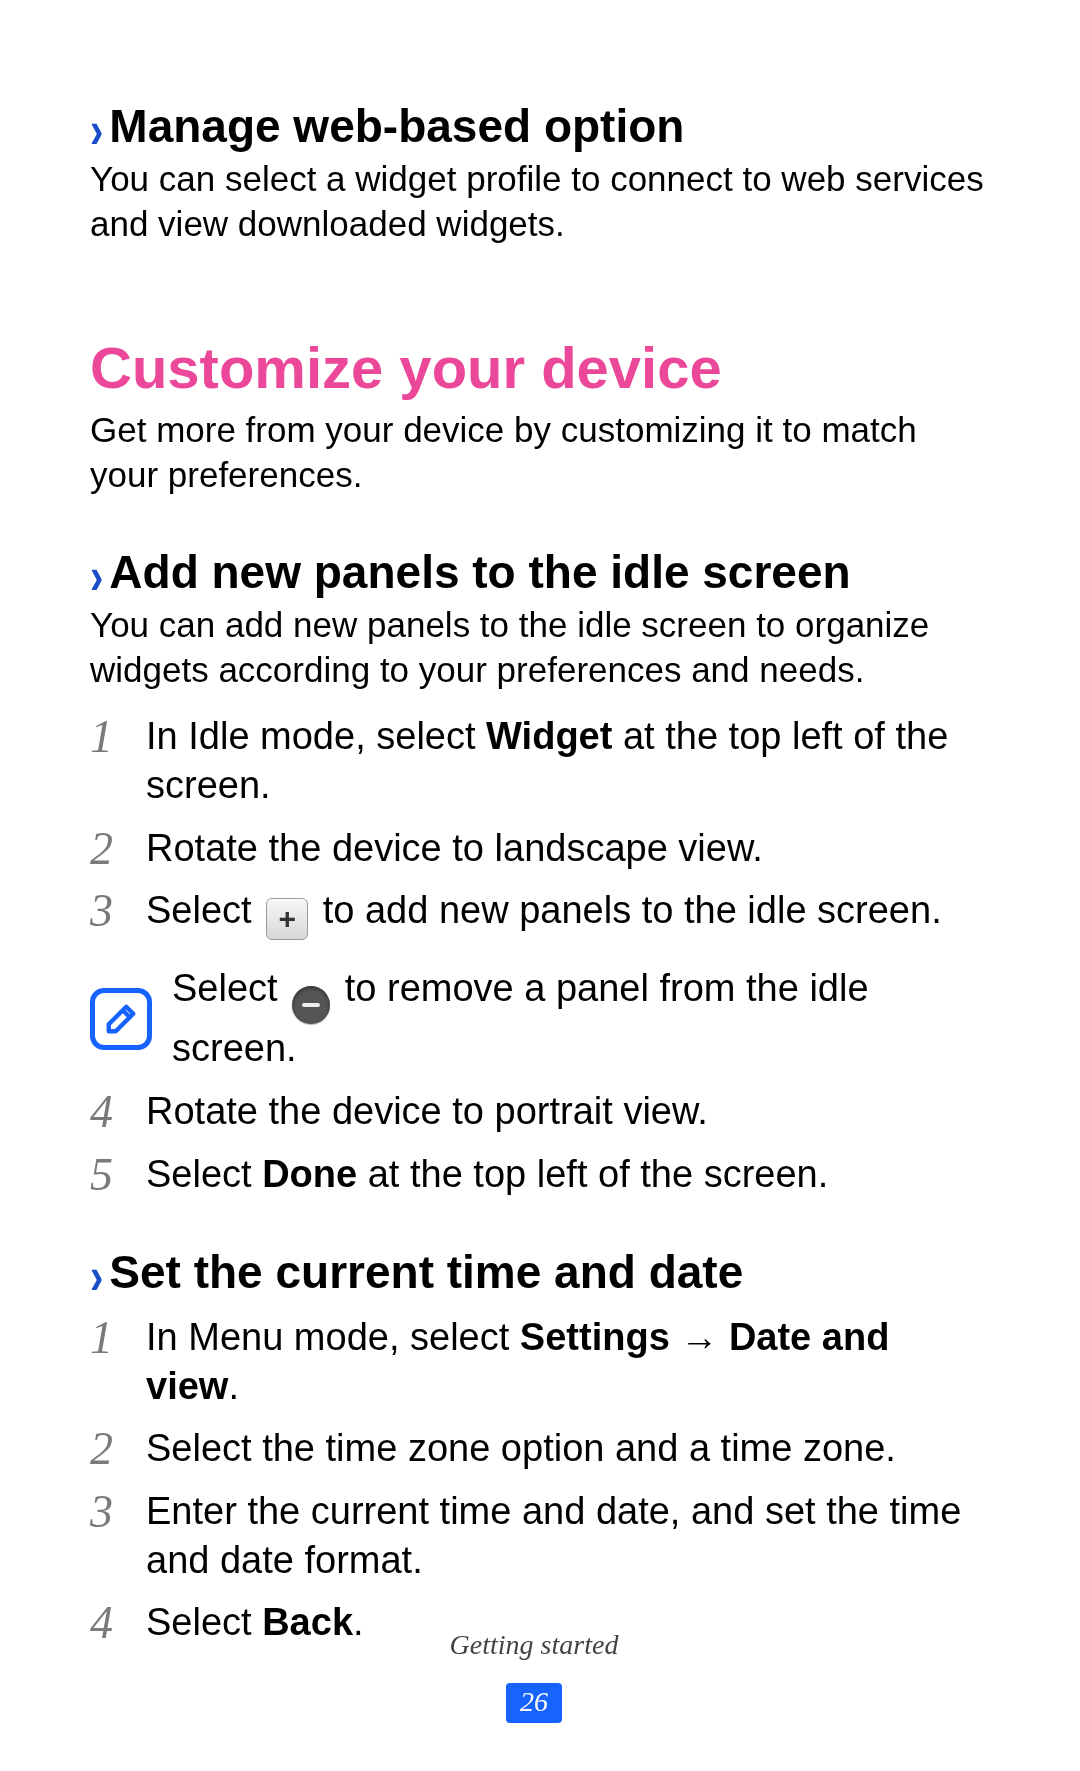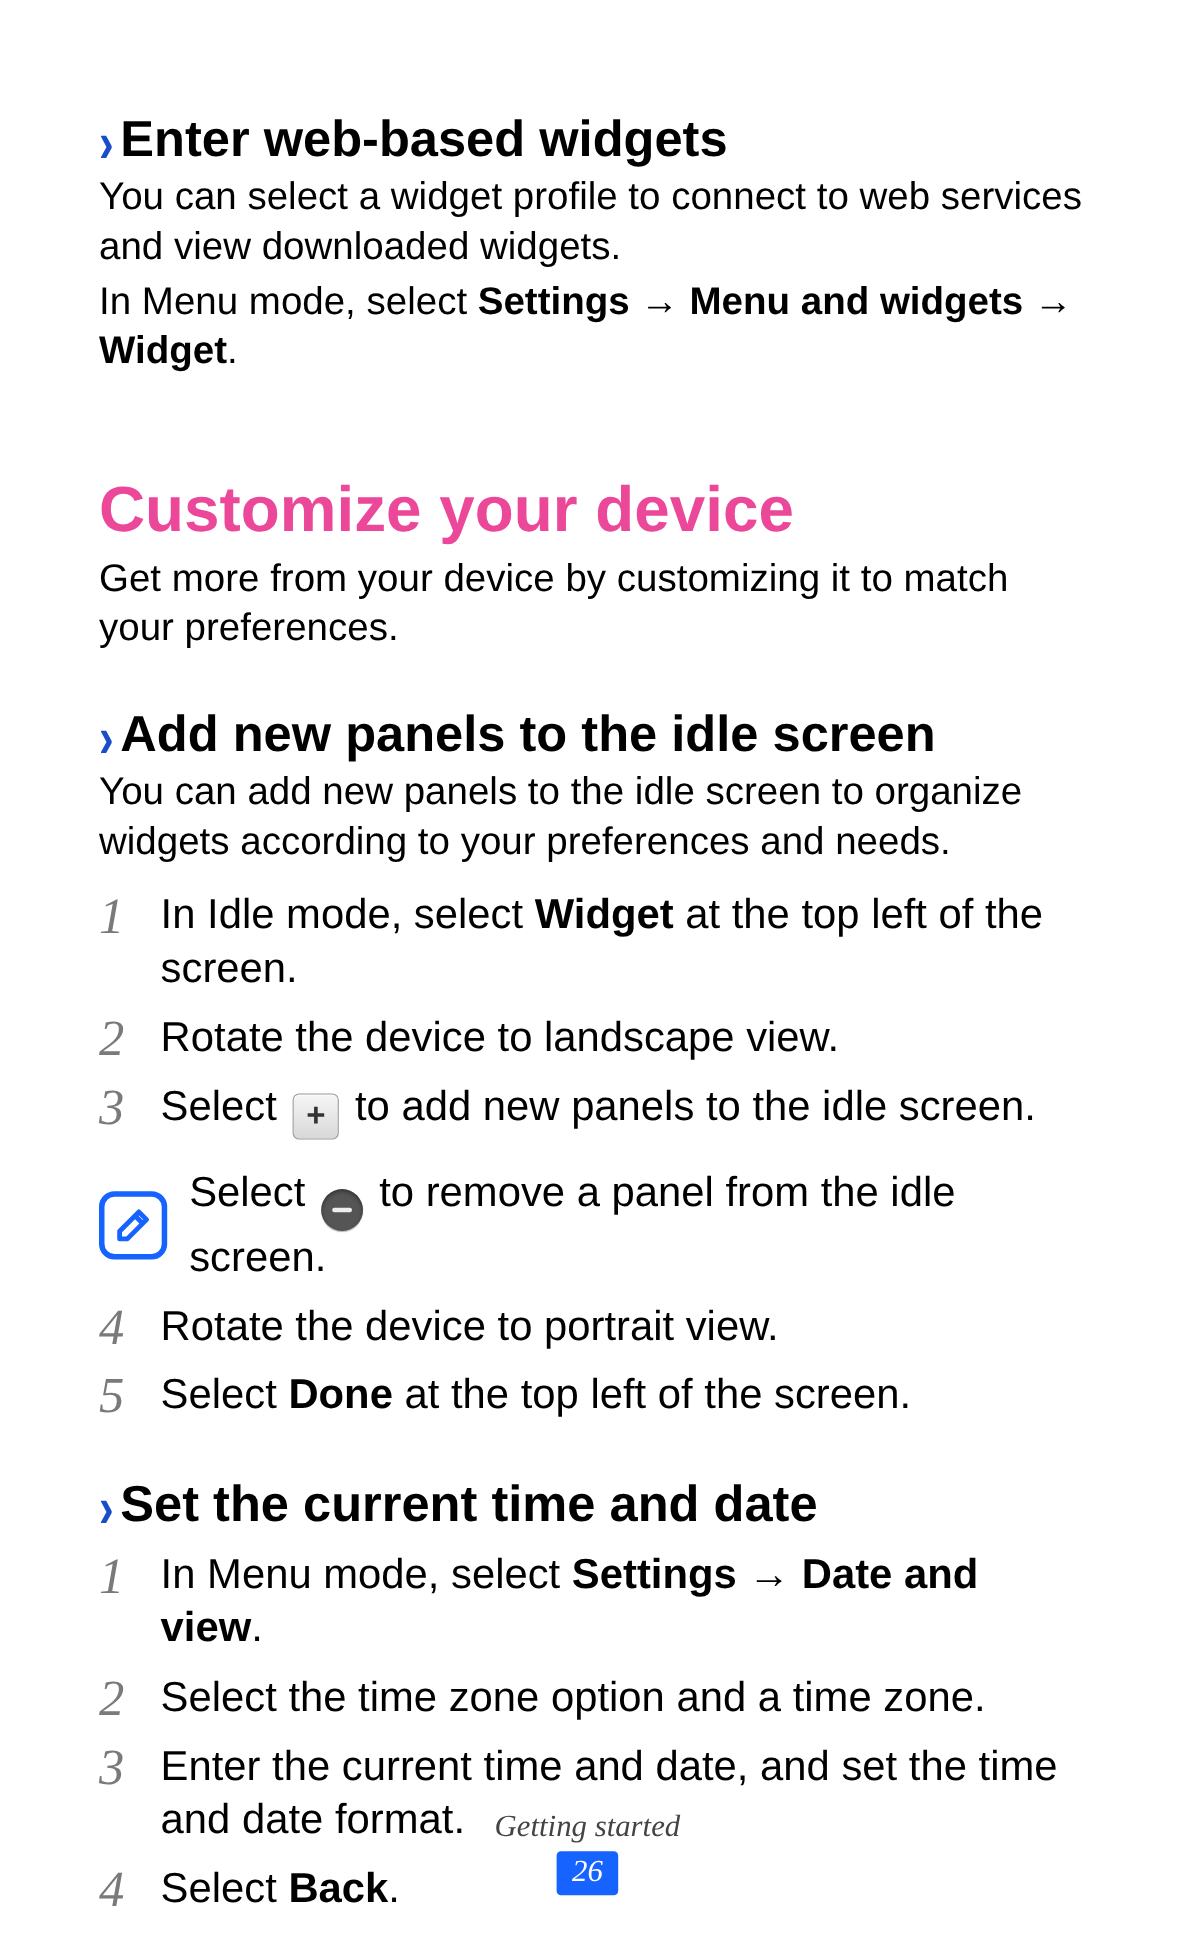--- a/index.html
+++ b/index.html
@@ -124,42 +124,39 @@
     text-align: center;
   }
   .footer-title {
     font-style: italic;
     font-size: 28px;
     color: #444;
     font-family: Georgia, "Times New Roman", serif;
   }
   .page-badge {
     display: inline-block;
-    margin-top: 6px;
+    margin-top: 22px;
     background: #1763ff;
     color: #fff;
     font-size: 28px;
     font-weight: 400;
     padding: 3px 14px 5px;
     border-radius: 4px;
     font-family: Georgia, "Times New Roman", serif;
     font-style: italic;
   }
 </style>
 </head>
 <body>
 
 <div>
   <div class="h3">
-    <span class="chevron">›</span><span>Enter web-based widgets</span>
+    <span class="chevron">›</span><span>Manage web-based option</span>
   </div>
   <div class="body">You can select a widget profile to connect to web services and view downloaded widgets.</div>
-  <div class="body" style="margin-top:6px;">
-    <span>In Menu mode, select </span><b>Settings → Menu and widgets → Widget</b><span>.</span>
-  </div>
 </div>
 
 <div class="section-gap">
   <div class="h2">Customize your device</div>
   <div class="body">Get more from your device by customizing it to match your preferences.</div>
 </div>
 
 <div class="sub-gap">
   <div class="h3">
     <span class="chevron">›</span><span>Add new panels to the idle screen</span>

